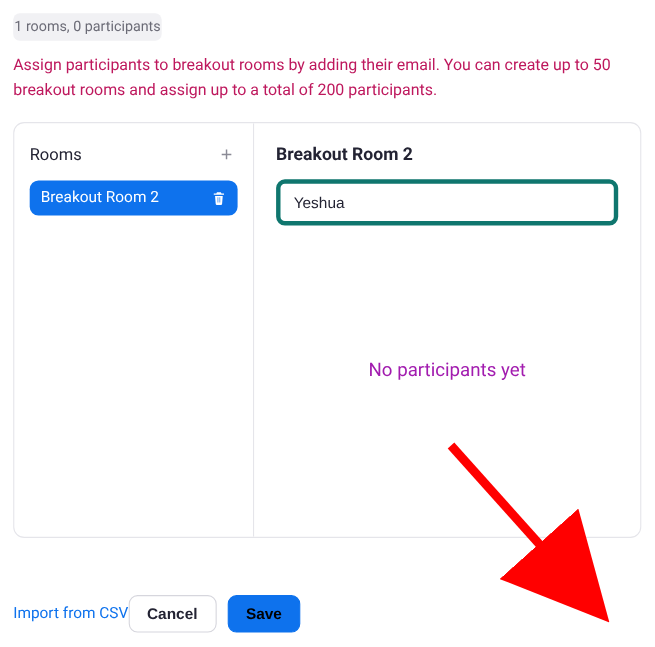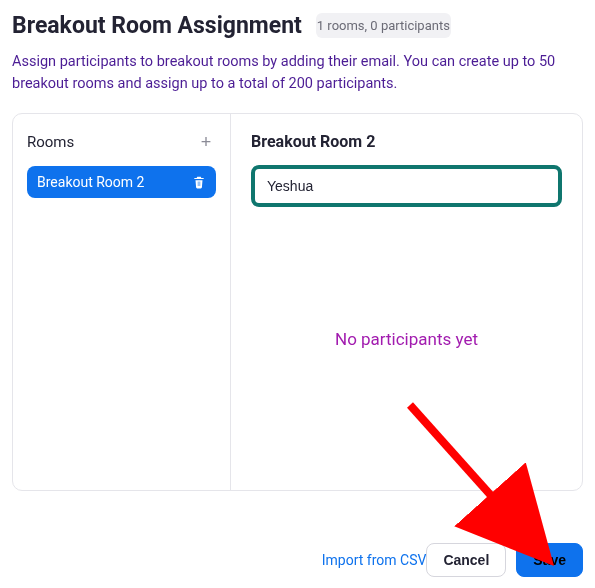--- a/index.html
+++ b/index.html
@@ -13,21 +13,21 @@
   }
   .header-row { display: flex; align-items: center; gap: 14px; margin-bottom: 12px; }
   h1 { font-size: 23px; font-weight: 700; margin: 0; }
   .badge {
     background: #f1f1f4;
     color: #6b6b76;
     font-size: 13px;
     padding: 5px 1px;
     border-radius: 6px;
   }
-  .desc { font-size: 14.5px; color: #4c1d95; line-height: 1.5; margin: 0 0 18px 0; }
+  .desc { font-size: 14.5px; color: #be185d; line-height: 1.5; margin: 0 0 18px 0; }
   .panel {
     border: 1px solid #e5e5ea;
     border-radius: 10px;
     display: flex;
     height: 378px;
     overflow: hidden;
   }
   .sidebar {
     width: 218px;
     border-right: 1px solid #e5e5ea;
@@ -66,21 +66,21 @@
     font-size: 14px;
     color: #232333;
     outline: none;
   }
   .empty {
     flex: 1;
     display: flex; align-items: center; justify-content: center;
     color: #a21caf; font-size: 17px;
   }
   .footer {
-    display: flex; align-items: center; justify-content: flex-end;
+    display: flex; align-items: center; justify-content: flex-start;
     margin-top: 52px;
   }
   .link {
     color: #0e72ed; font-size: 14px; text-decoration: none; cursor: pointer;
   }
   .btn-row { display: flex; gap: 10px; }
   .btn {
     font-size: 14px; padding: 8px 16px; border-radius: 8px; cursor: pointer;
     border: 1px solid #d6d6dd; background: #fff; color: #232333; font-weight: bold;
   }
@@ -89,21 +89,20 @@
   }
   .arrow {
     position: absolute;
     pointer-events: none;
   }
 </style>
 </head>
 <body>
 
 <div class="header-row">
-  <h1>Breakout Room Assignment</h1>
   <span class="badge">1 rooms, 0 participants</span>
 </div>
 
 <p class="desc">Assign participants to breakout rooms by adding their email. You can create up to 50 breakout rooms and assign up to a total of 200 participants.</p>
 
 <div class="panel">
   <div class="sidebar">
     <div class="sidebar-head">
       <span class="sidebar-title">Rooms</span>
       <button class="plus-btn">

